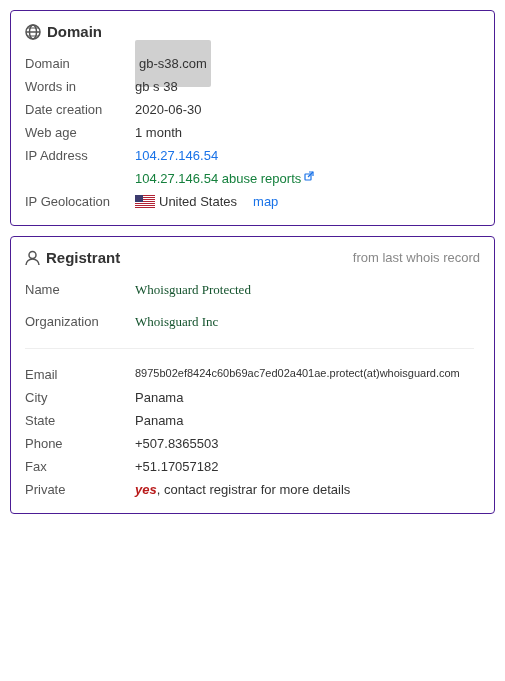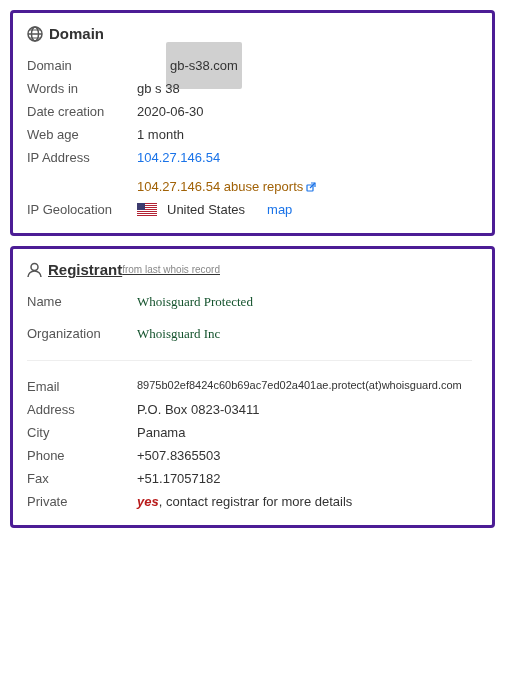--- a/index.html
+++ b/index.html
@@ -5,72 +5,70 @@
     * { box-sizing: border-box; margin: 0; padding: 0; }
     body {
       font-family: Arial, sans-serif;
       font-size: 13px;
       color: #333;
       background: #fff;
       width: 505px;
       min-height: 681px;
     }
     .section {
-      border: 3px solid #4c1d95;
+      border: 1px solid #4c1d95;
       border-radius: 4px;
       margin: 10px;
       padding: 12px 14px;
     }
     .section-title {
       font-size: 15px;
       font-weight: bold;
       margin-bottom: 12px;
       display: flex;
       align-items: center;
       gap: 6px;
     }
     .section-header {
       display: flex;
+      justify-content: space-between;
       align-items: center;
       margin-bottom: 12px;
-      text-decoration: underline;
     }
     .section-header-right {
-      font-size: 10px;
+      font-size: 13px;
       color: #888;
     }
     table.info-table {
       width: 100%;
       border-collapse: collapse;
     }
     table.info-table td {
       padding: 4px 6px 4px 0;
       vertical-align: top;
     }
     table.info-table td:first-child {
       color: #555;
       width: 110px;
       min-width: 110px;
       font-weight: normal;
     }
     .domain-highlight {
       background: #d0d0d0;
       padding: 16px 4px;
       border-radius: 2px;
-      margin-left: 29px;
     }
     .link-blue {
       color: #1a73e8;
       text-decoration: none;
     }
     .abuse-link {
-      color: #a16207;
-      text-decoration: none;
-      display: flex;
-      align-items: center;
+      color: #15803d;
+      text-decoration: none;
+      display: flex;
       gap: 3px;
     }
     .map-link {
       color: #1a73e8;
       text-decoration: none;
       margin-left: 12px;
     }
     .pf-tl { width: 9px; height: 6px; background: #fff; }
     .pf-tr { width: 9px; height: 6px; background: #D21034; }
     .pf-bl { width: 9px; height: 6px; background: #005EA5; }
@@ -97,21 +95,21 @@
       font-family: Liberation Serif, serif;
     }
     .divider {
       border: none;
       border-top: 1px solid #eee;
       margin: 10px 0;
     }
     .ip-links-cell {
       display: flex;
       flex-direction: column;
-      gap: 14px;
+      gap: 8px;
     }
   </style>
 </head>
 <body>
 
 <div class="section">
   <div class="section-title">
     <svg width="16" height="16" viewBox="0 0 16 16" fill="none" xmlns="http://www.w3.org/2000/svg">
       <circle cx="8" cy="8" r="7" stroke="#555" stroke-width="1.5" fill="none"></circle>
       <ellipse cx="8" cy="8" rx="3.5" ry="7" stroke="#555" stroke-width="1.5" fill="none"></ellipse>
@@ -153,21 +151,21 @@
                 <polyline points="5,1 9,1 9,5" stroke="#1a73e8" stroke-width="1.2" fill="none"></polyline>
                 <line x1="4" y1="6" x2="9" y2="1" stroke="#1a73e8" stroke-width="1.2"></line>
               </svg>
             </a>
           </div>
         </td>
       </tr>
       <tr>
         <td>IP Geolocation</td>
         <td>
-          <span style="display:flex; align-items:center; gap:10px;">
+          <span style="display:flex; align-items:center; gap:4px;">
             <svg width="20" height="13" viewBox="0 0 20 13" xmlns="http://www.w3.org/2000/svg">
               <rect width="20" height="13" fill="#B22234"></rect>
               <rect y="1" width="20" height="1" fill="#fff"></rect>
               <rect y="3" width="20" height="1" fill="#fff"></rect>
               <rect y="5" width="20" height="1" fill="#fff"></rect>
               <rect y="7" width="20" height="1" fill="#fff"></rect>
               <rect y="9" width="20" height="1" fill="#fff"></rect>
               <rect y="11" width="20" height="1" fill="#fff"></rect>
               <rect width="8" height="7" fill="#3C3B6E"></rect>
             </svg>
@@ -211,25 +209,25 @@
       <tr>
         <td colspan="2">
             <hr class="divider">
           </td>
       </tr>
       <tr>
         <td>Email</td>
         <td style="word-break:break-all; font-size:11px;">8975b02ef8424c60b69ac7ed02a401ae.protect(at)whoisguard.com</td>
       </tr>
       <tr>
-        <td>Address</td>
-        <td>P.O. Box 0823-03411</td>
-      </tr>
-      <tr>
         <td>City</td>
+        <td>Panama</td>
+      </tr>
+      <tr>
+        <td>State</td>
         <td>Panama</td>
       </tr>
       <tr>
         <td>Phone</td>
         <td>+507.8365503</td>
       </tr>
       <tr>
         <td>Fax</td>
         <td>+51.17057182</td>
       </tr>

